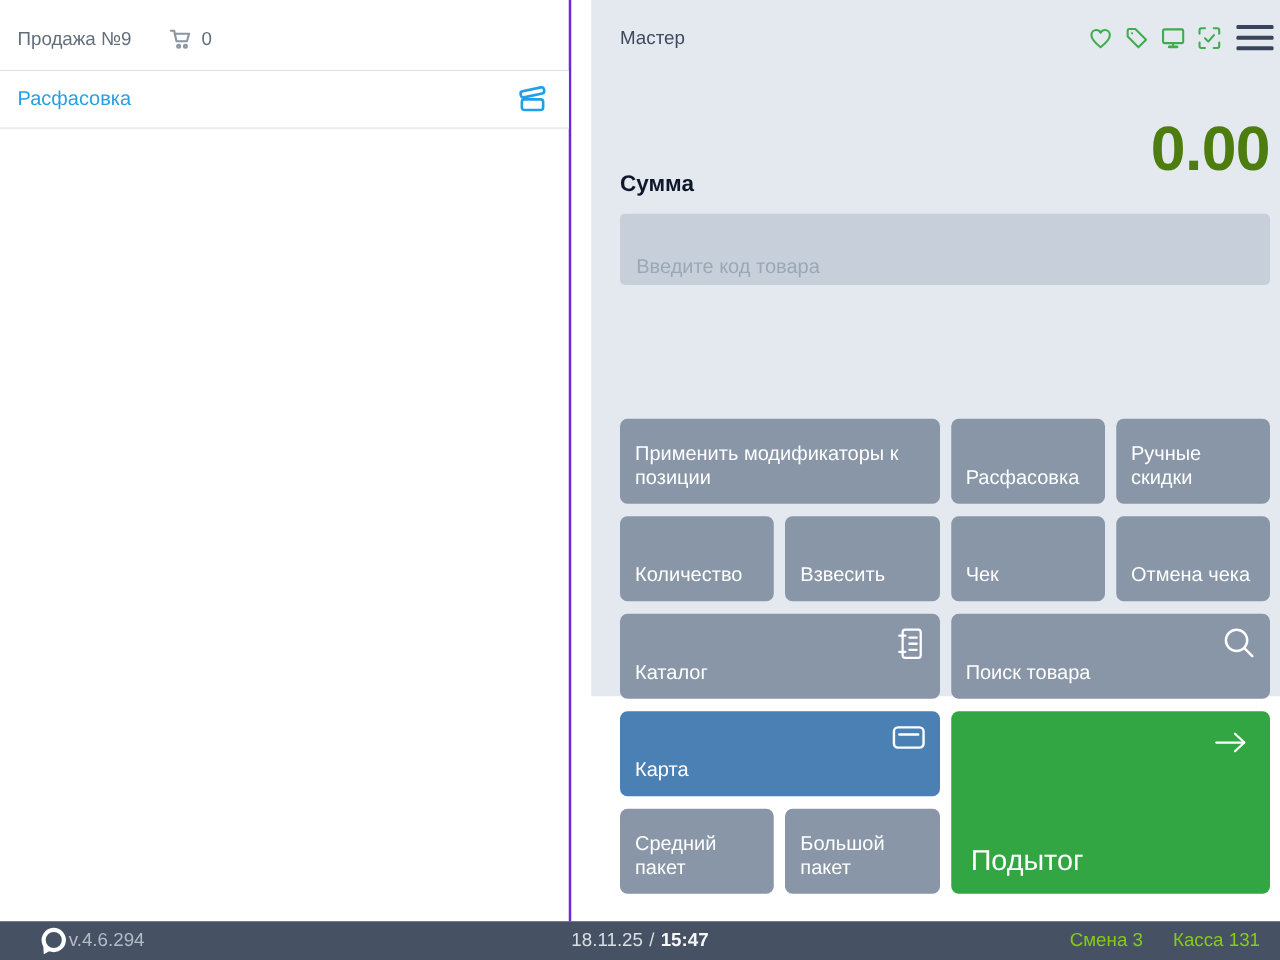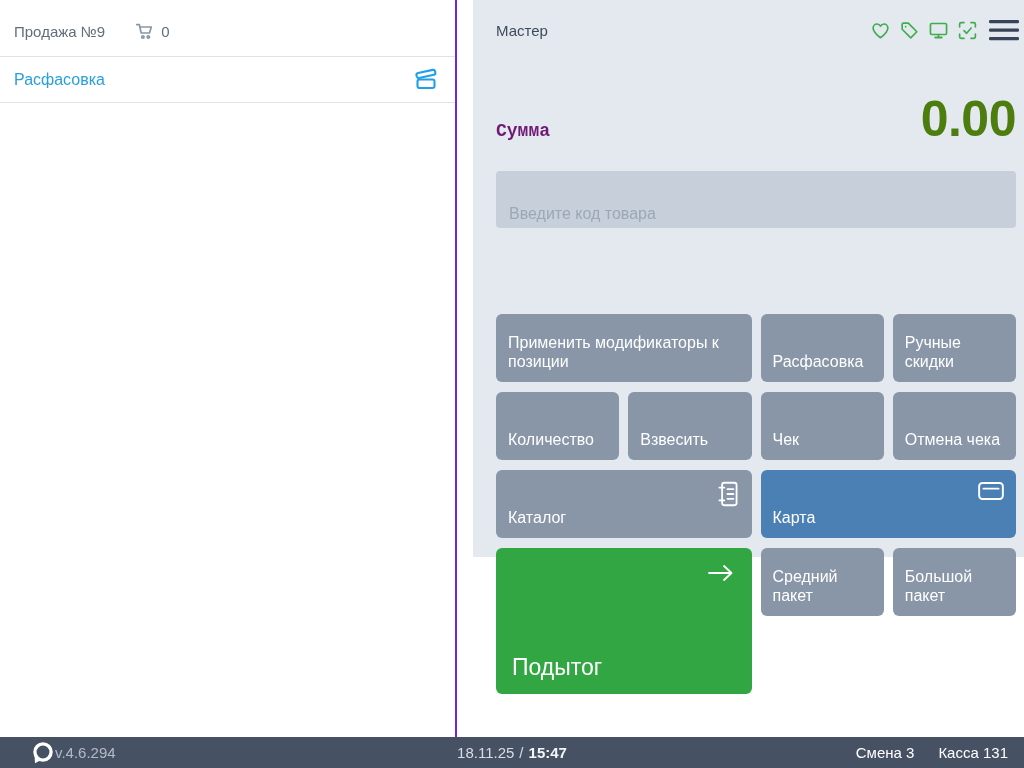--- a/index.html
+++ b/index.html
@@ -25,32 +25,32 @@
   
   .right-panel { position:absolute; top:0; left:457px; width:567px; height:557px;
                  background:#E4E9EF;margin-left:16px; }
   .rp-header { position:absolute; top:17px; left:23px; right:21px;
                display:flex; align-items:center; }
   .cashier { font-size:15px; color:#3E4A5C; }
   .header-icons { margin-left:auto; display:flex; align-items:center; gap:8px; }
   .menu-btn { margin-left:11px; background:none; border:none; cursor:pointer;
               display:flex; align-items:center; padding:2px 0; }
 
-  .sum-label { position:absolute; top:121px; left:23px; font-size:18px;
-               font-weight:bold; color:#701a75;font-family:Liberation Mono, monospace; }
+  .sum-label { position:absolute; top:137px; left:23px; font-size:18px;
+               font-weight:bold; color:#0f172a; }
   .sum-value { position:absolute; top:94px; right:24px; font-size:50px; line-height:1;
                font-weight:bold; color:#4d7c0f; letter-spacing:-0.5px; }
 
   .code-input { position:absolute; top:171px; left:23px; width:520px; height:57px;
                 background:#C6CFDA; border:none; border-radius:4px;
                 padding:38px 13px 9px 13px; font-size:16px; color:#42506A;
                 font-family:inherit; outline:none; }
   .code-input::placeholder { color:#9AA8B6; opacity:1; }
 
-  .btn-grid { position:absolute; top:314px; left:23px; width:520px;
+  .btn-grid { position:absolute; top:335px; left:23px; width:520px;
               display:grid; grid-template-columns:repeat(4,1fr);
               grid-auto-rows:68px; gap:10px 9px;border-radius:20px; }
   .btn { position:relative; background:#8896A8; border:none; border-radius:6px;
          color:#ffffff; font-size:16px; line-height:1.22; font-family:inherit;
          display:flex; align-items:flex-end; text-align:left; cursor:pointer;
          padding:9px 8px 10px 12px; }
   .btn.blue { background:#4B80B4; }
   .btn.green { background:#33A644; }
   .span2 { grid-column:span 2; }
   .rowspan2 { grid-row:span 2; }
@@ -60,21 +60,21 @@
 
   
   .status-bar { position:absolute; left:0; bottom:0; width:1024px; height:31px;
                 background:#475164; display:flex; align-items:center;
                 font-size:15px; color:#DFE4EA; }
   .sb-left { display:flex; align-items:center; gap:0; padding-left:30px; }
   .version { color:#B3BBC7; }
   .sb-center { position:absolute; left:50%; transform:translateX(-50%);
                display:flex; gap:5px; color:#D9DEE5; }
   .time { font-weight:bold; color:#F4F6F8; }
-  .sb-right { margin-left:auto; display:flex; gap:24px; padding-right:16px; color:#ffffff; }
+  .sb-right { margin-left:auto; display:flex; gap:24px; padding-right:16px; color:#84cc16; }
 
   svg { display:block; }
 </style>
 </head>
 <body>
 
 <div class="app">
 
   <div class="left-panel">
     <div class="sale-header">
@@ -165,20 +165,29 @@
             <rect x="6.5" y="3.5" width="13.5" height="21" rx="2"></rect>
             <path d="M4 8h4.5"></path>
             <path d="M4 20h4.5"></path>
             <path d="M11.5 9.5h5.5"></path>
             <path d="M11.5 14h5.5"></path>
             <path d="M11.5 18.5h5.5"></path>
           </svg>
         </span>
         <span>Каталог</span>
       </button>
+      <button class="btn span2">
+        <span class="corner-icon">
+          <svg width="28" height="28" viewBox="0 0 24 24" fill="none" stroke="#ffffff" stroke-width="1.7" stroke-linecap="round">
+            <circle cx="10.5" cy="10.5" r="7.3"></circle>
+            <path d="M16 16l5.3 5.3"></path>
+          </svg>
+        </span>
+        <span>Поиск товара</span>
+      </button>
 
       <button class="btn blue span2">
         <span class="corner-icon">
           <svg width="28" height="24" viewBox="0 0 26 22" fill="none" stroke="#ffffff" stroke-width="1.8" stroke-linecap="round">
             <rect x="2" y="3.5" width="22" height="15" rx="3"></rect>
             <path d="M6 8.8h14"></path>
           </svg>
         </span>
         <span>Карта</span>
       </button>

